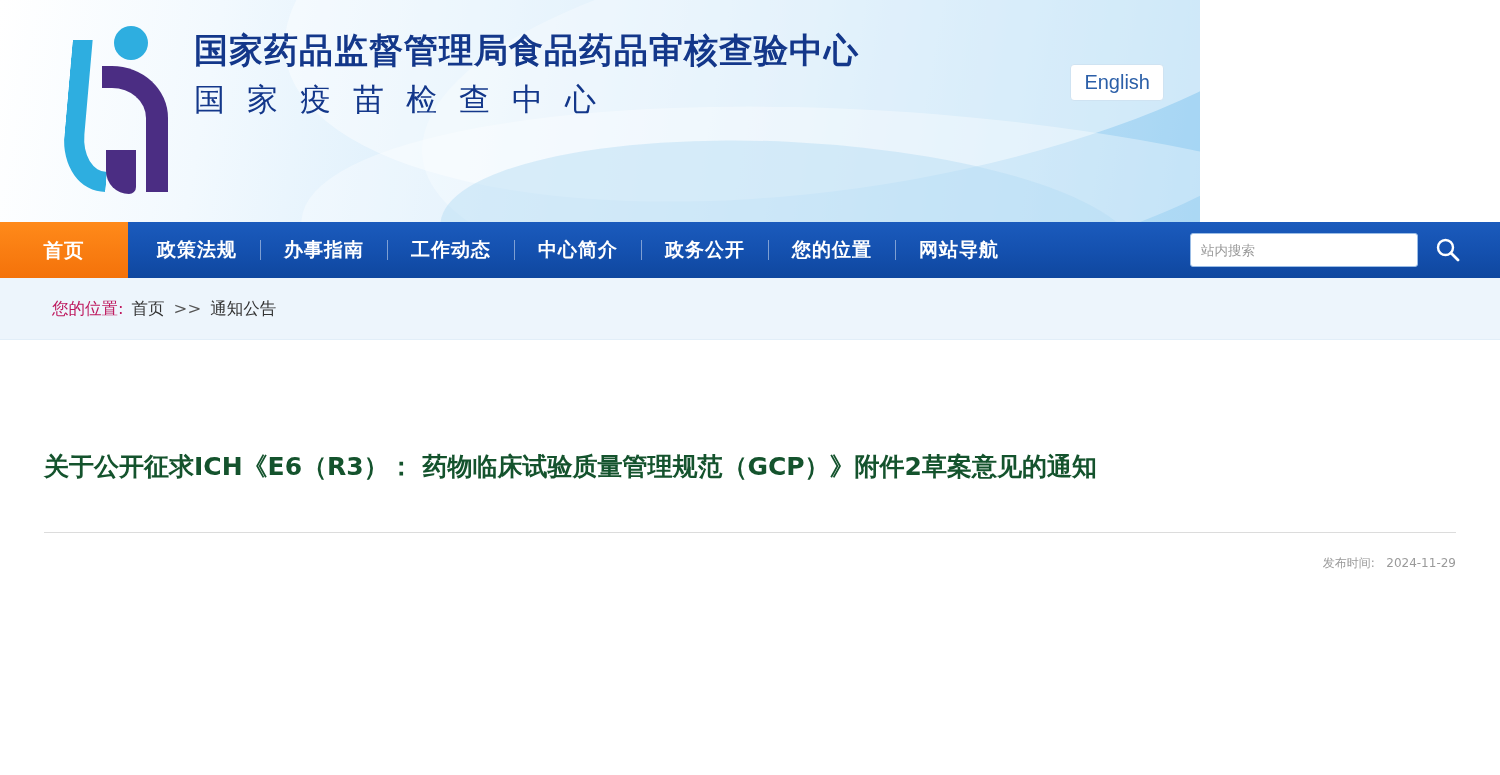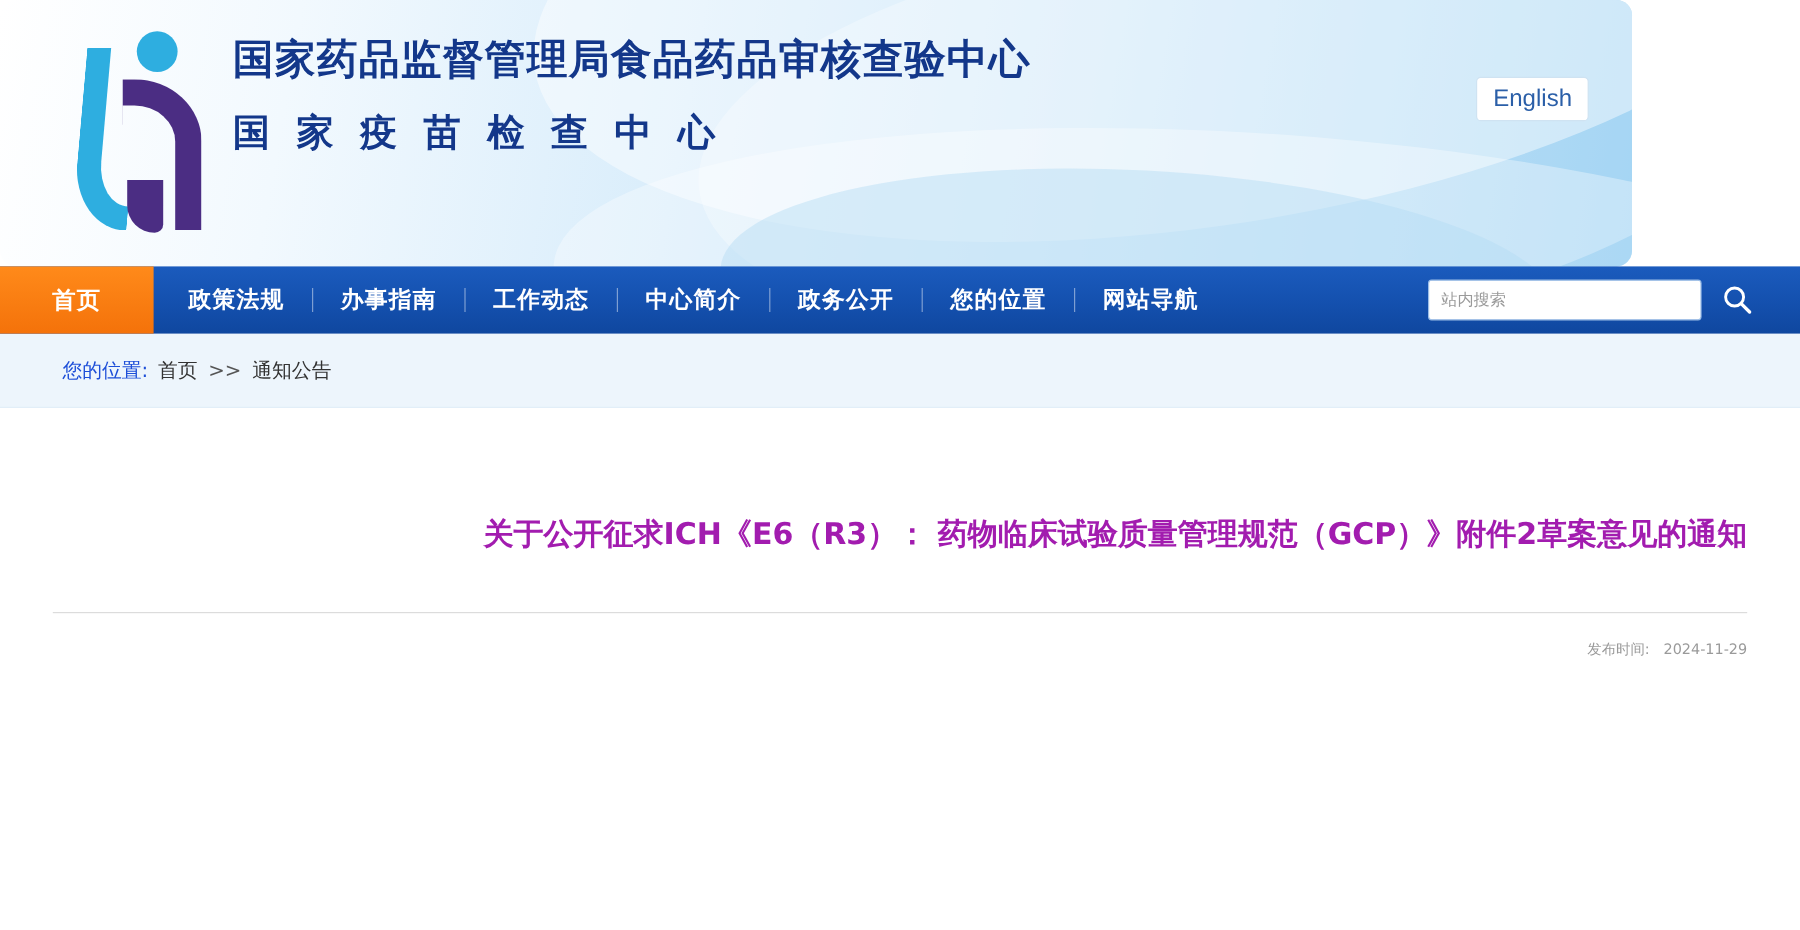--- a/index.html
+++ b/index.html
@@ -7,25 +7,24 @@
     width: 1500px;
     height: 775px;
     overflow: hidden;
     font-family: "Liberation Sans", sans-serif;
     background: #ffffff;
   }
 
   
   .header-banner {
     position: relative;
-    width: 1360px;
+    width: 1200px;
     height: 222px;
     background: linear-gradient(100deg, #ffffff 0%, #f2f9fe 18%, #d9edfb 42%, #bfe0f7 62%, #9fd2f3 80%, #7ec3ef 100%);
     overflow: hidden;
-    border-radius: 13px;
   }
   .swoosh {
     position: absolute;
     border-radius: 50%;
     background: rgba(255,255,255,0.45);
   }
   .sw1 { width: 1100px; height: 420px; right: -180px; top: -230px; transform: rotate(-8deg); }
   .sw2 { width: 900px; height: 340px; right: -120px; top: -60px; background: rgba(255,255,255,0.30); transform: rotate(-6deg); }
   .sw3 { width: 1200px; height: 300px; right: -300px; bottom: -190px; background: rgba(255,255,255,0.35); transform: rotate(4deg); }
   .sw4 { width: 700px; height: 200px; right: 60px; bottom: -120px; background: rgba(180,220,245,0.45); transform: rotate(3deg); }
@@ -90,25 +89,25 @@
     font-size: 22.5px;
     font-weight: bold;
     color: #13378a;
     letter-spacing: 2.1px;
     line-height: 30px;
     white-space: nowrap;
   }
   .cn-line2 {
     font-family: "DejaVu Sans", sans-serif;
     font-size: 31px;
-    font-weight: bold;
+    font-weight: normal;
     color: #13378a;
     letter-spacing: 22px;
     line-height: 42px;
-    margin-top: 20px;
+    margin-top: 8px;
     white-space: nowrap;
   }
   .en-line2 {
     font-size: 19.5px;
     font-weight: bold;
     color: #13378a;
     letter-spacing: 2.6px;
     line-height: 26px;
     white-space: nowrap;
   }
@@ -205,37 +204,37 @@
     height: 62px;
     background: #edf5fc;
     display: flex;
     align-items: center;
     padding-left: 52px;
     border-bottom: 1px solid #e2eef8;
   }
   .bc-text {
     font-family: "DejaVu Sans", sans-serif;
     font-size: 16.5px;
-    color: #1d4ed8;
+    color: #be185d;
   }
   .bc-link { color: #333333; cursor: pointer; }
   .bc-sep { margin: 0 9px; color: #555; }
 
   
   .article {
     width: 1500px;
     padding: 0 44px;
   }
   .article-title {
     font-family: "DejaVu Sans", sans-serif;
     font-size: 25px;
     font-weight: bold;
-    color: #a21caf;
-    text-align: right;
-    padding-top: 86px;
+    color: #14532d;
+    text-align: left;
+    padding-top: 108px;
     padding-bottom: 0;
     line-height: 38px;
   }
   .title-rule {
     margin-top: 46px;
     border-top: 1px solid #dcdcdc;
     width: 100%;
   }
   .pub-time {
     text-align: right;

